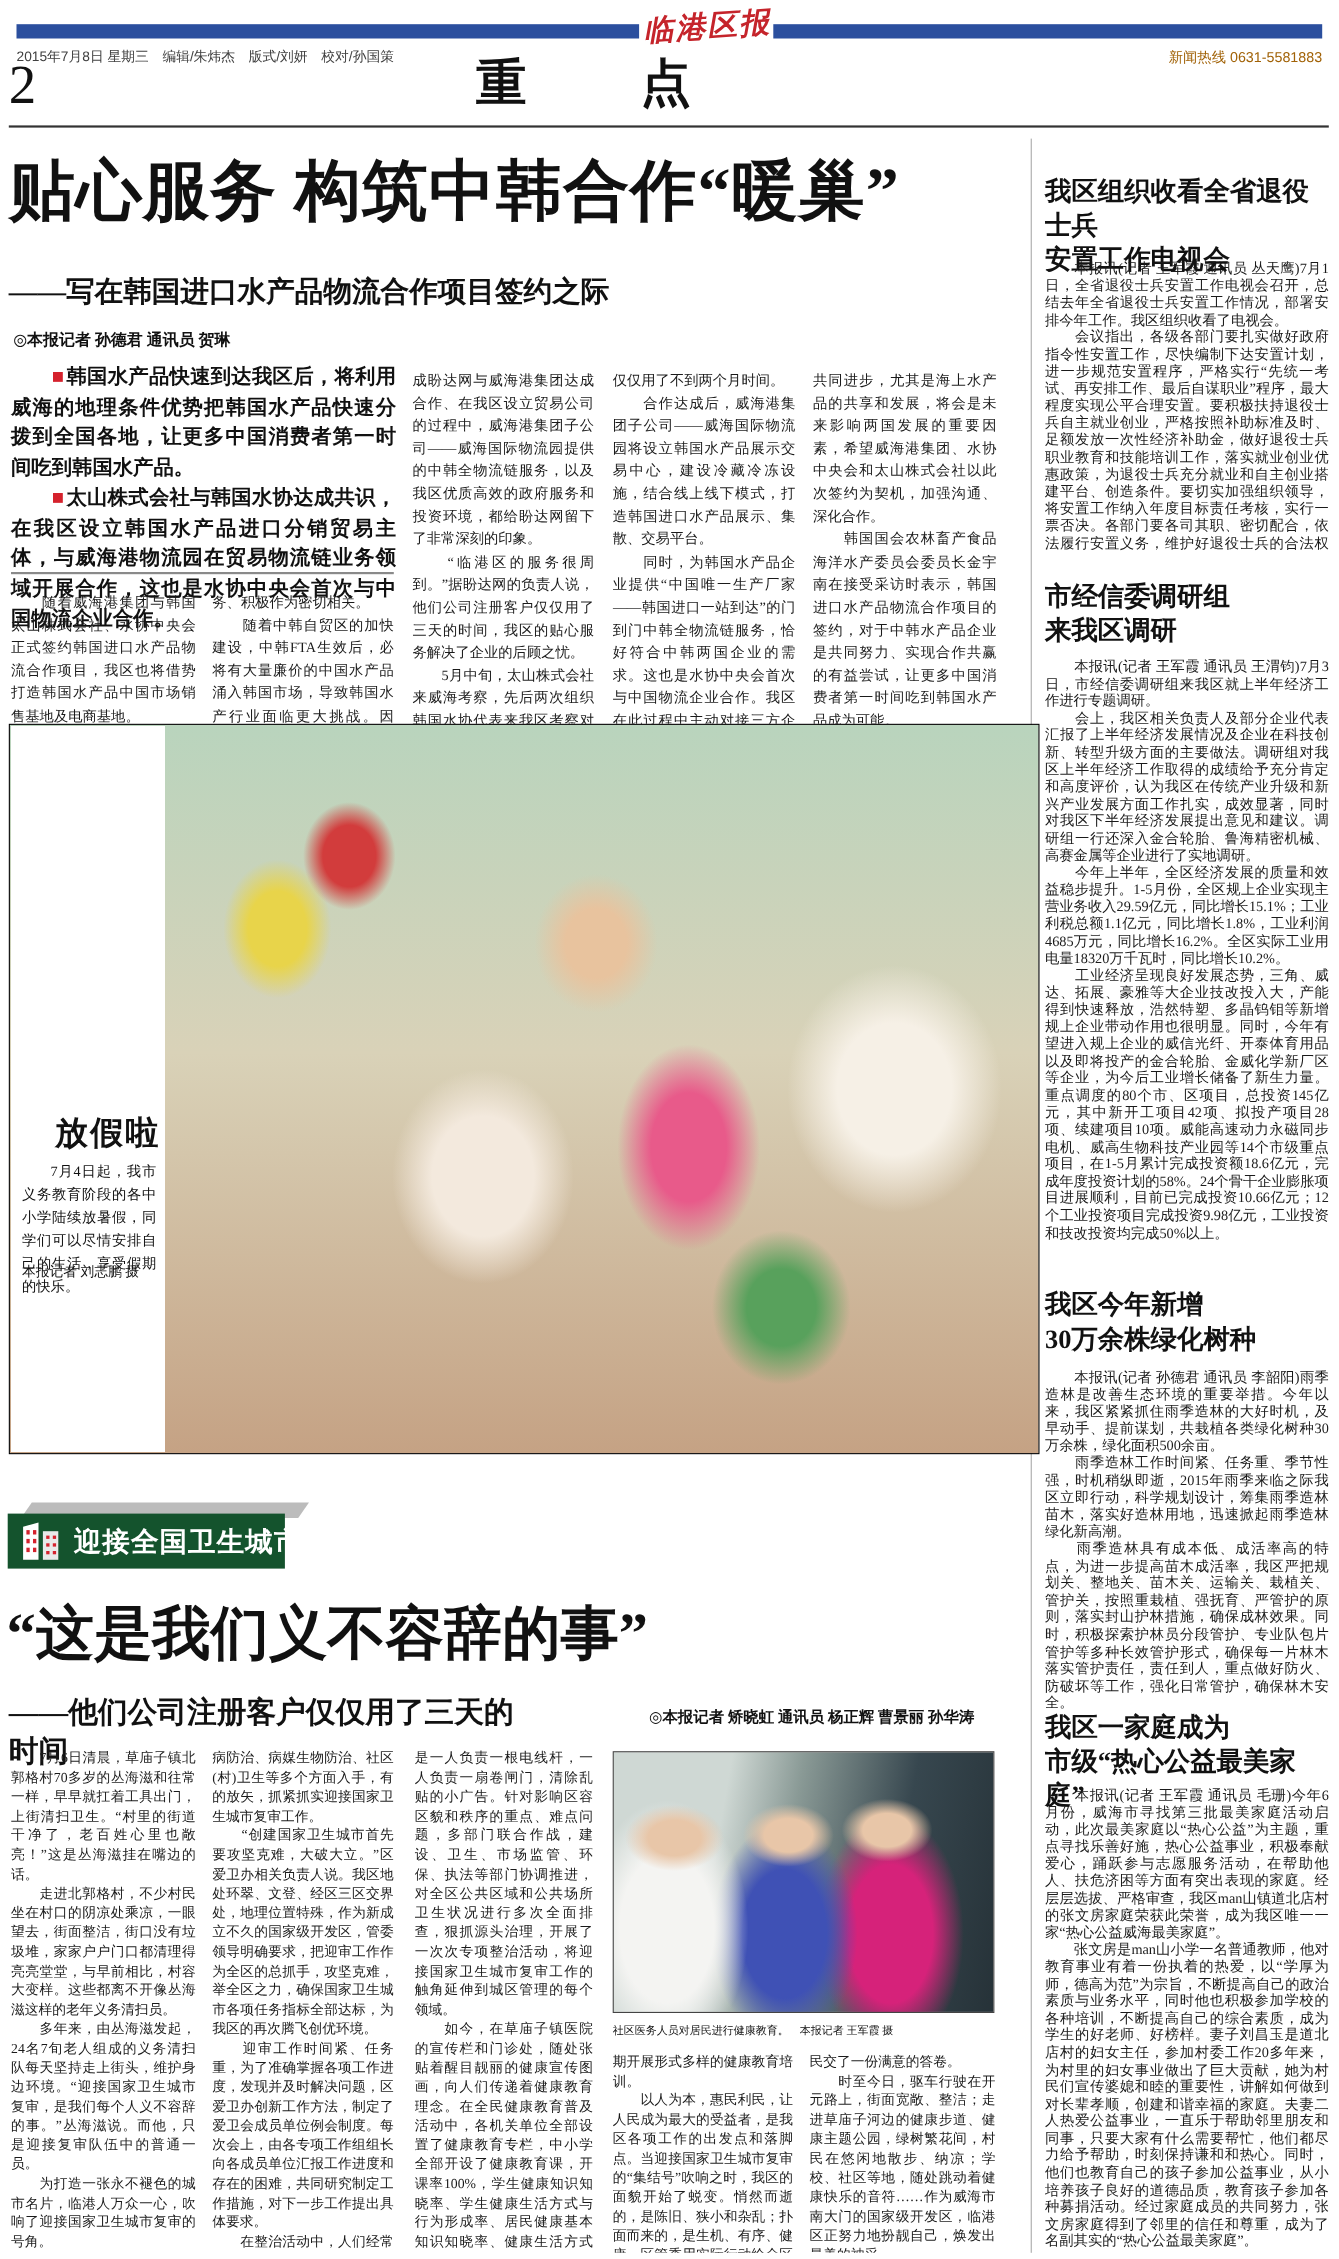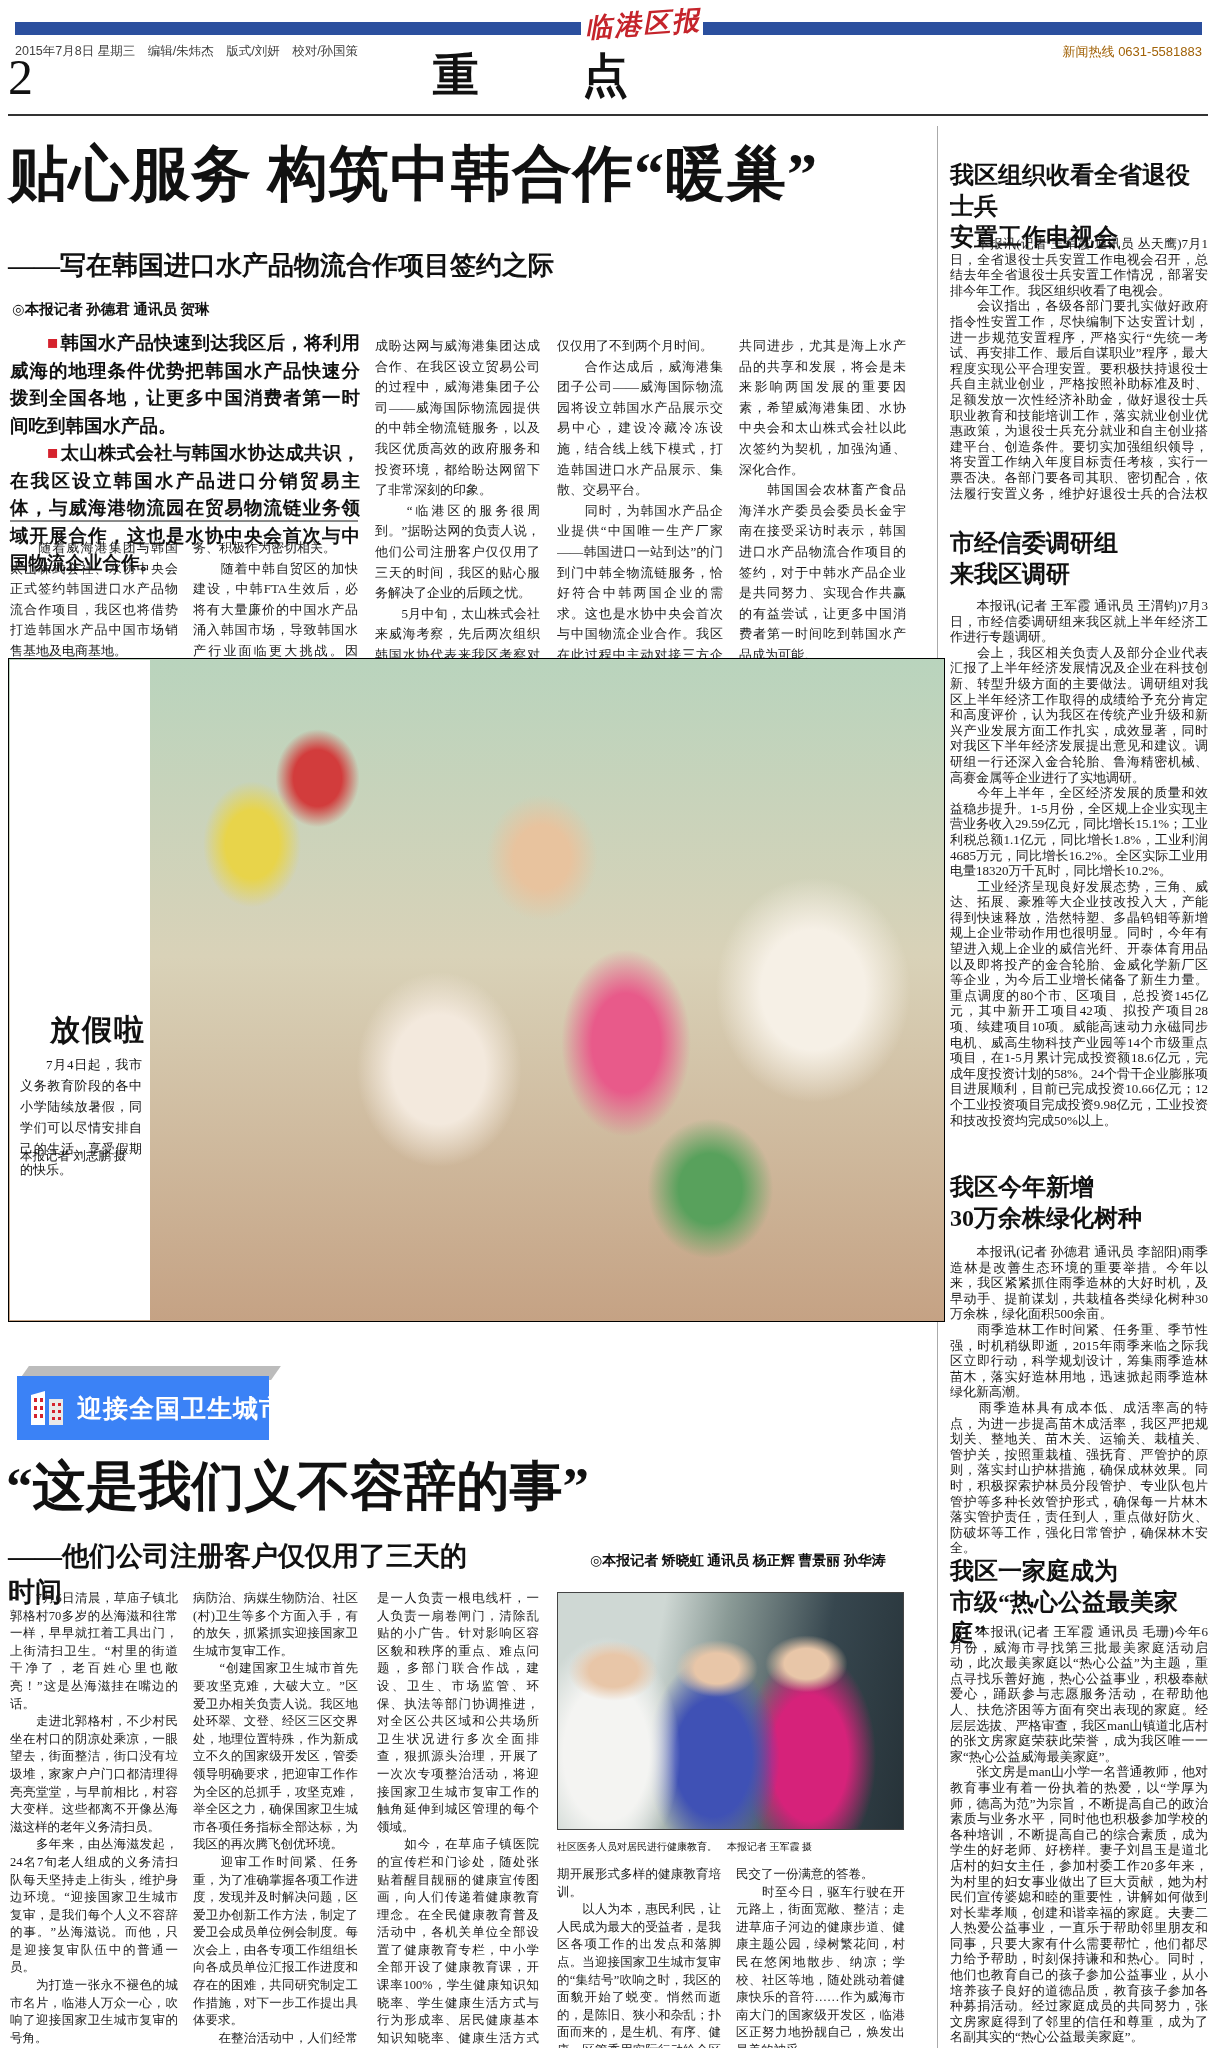--- a/index.html
+++ b/index.html
@@ -45,21 +45,21 @@
       radial-gradient(130px 150px at 86% 50%,#f6f0e6 0 40%,rgba(246,240,230,0) 75%),
       radial-gradient(80px 90px at 57% 30%,#e8c39e 0 35%,rgba(232,195,158,0) 70%),
       radial-gradient(90px 100px at 75% 80%,#58a15c 0 35%,rgba(88,161,92,0) 70%),
       linear-gradient(180deg,#b9d4bd 0%,#d9d2b8 45%,#c5a284 100%)}
   .photo1-panel{position:absolute;left:1px;top:1px;width:140px;height:660px;background:#ffffff}
   .cap1-title{position:absolute;left:40px;top:350px;width:100px;font-size:30px;font-weight:900;letter-spacing:2px}
   .cap1-text{position:absolute;left:10px;top:394px;width:122px;font-size:13px;line-height:21px;text-align:justify;text-indent:2em}
   .cap1-credit{position:absolute;left:10px;top:488px;width:122px;font-size:12.5px}
   
   .banner-shadow{position:absolute;left:24px;top:1366px;width:252px;height:14px;background:#bcbcbc;transform:skewX(-35deg)}
-  .banner{position:absolute;left:17px;top:1376px;width:252px;height:64px;background:#3b82f6;
+  .banner{position:absolute;left:7px;top:1376px;width:252px;height:50px;background:#14532d;
           display:flex;align-items:center}
   .banner-label{color:#fff;font-size:25px;font-weight:900;letter-spacing:1px;margin-left:8px;white-space:nowrap}
   .bicon{width:40px;height:38px;margin-left:12px;flex:0 0 auto}
   
   .headline2{position:absolute;left:6px;top:1446px;width:760px;font-size:53px;font-weight:900;line-height:80px;white-space:nowrap}
   .subhead2{position:absolute;left:8px;top:1538px;width:460px;font-size:27px;font-weight:600;line-height:36px}
   .byline2{position:absolute;left:590px;top:1552px;font-size:14px;font-weight:700}
   .botcol{font-size:12.5px;line-height:17.6px}
   .b1{left:10px;top:1590px;width:168px;height:458px}
   .b2{left:193px;top:1590px;width:165px;height:458px}

